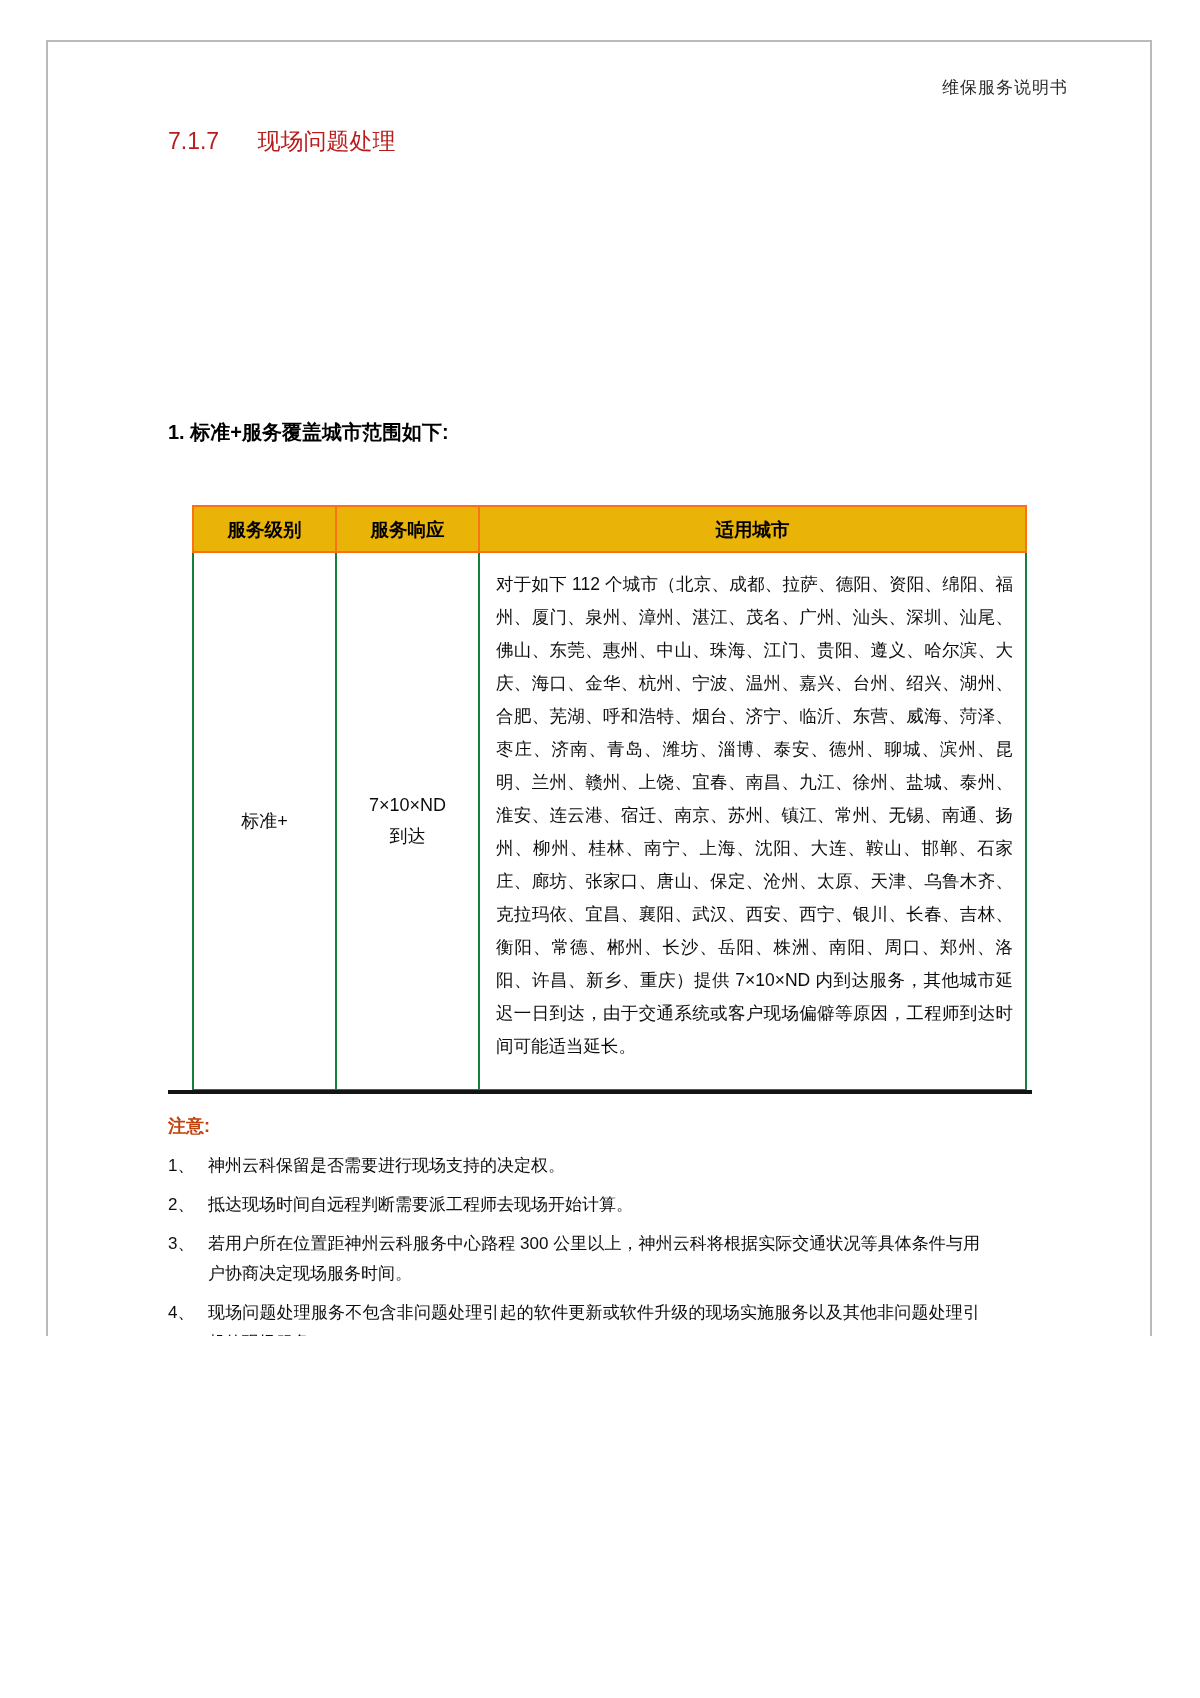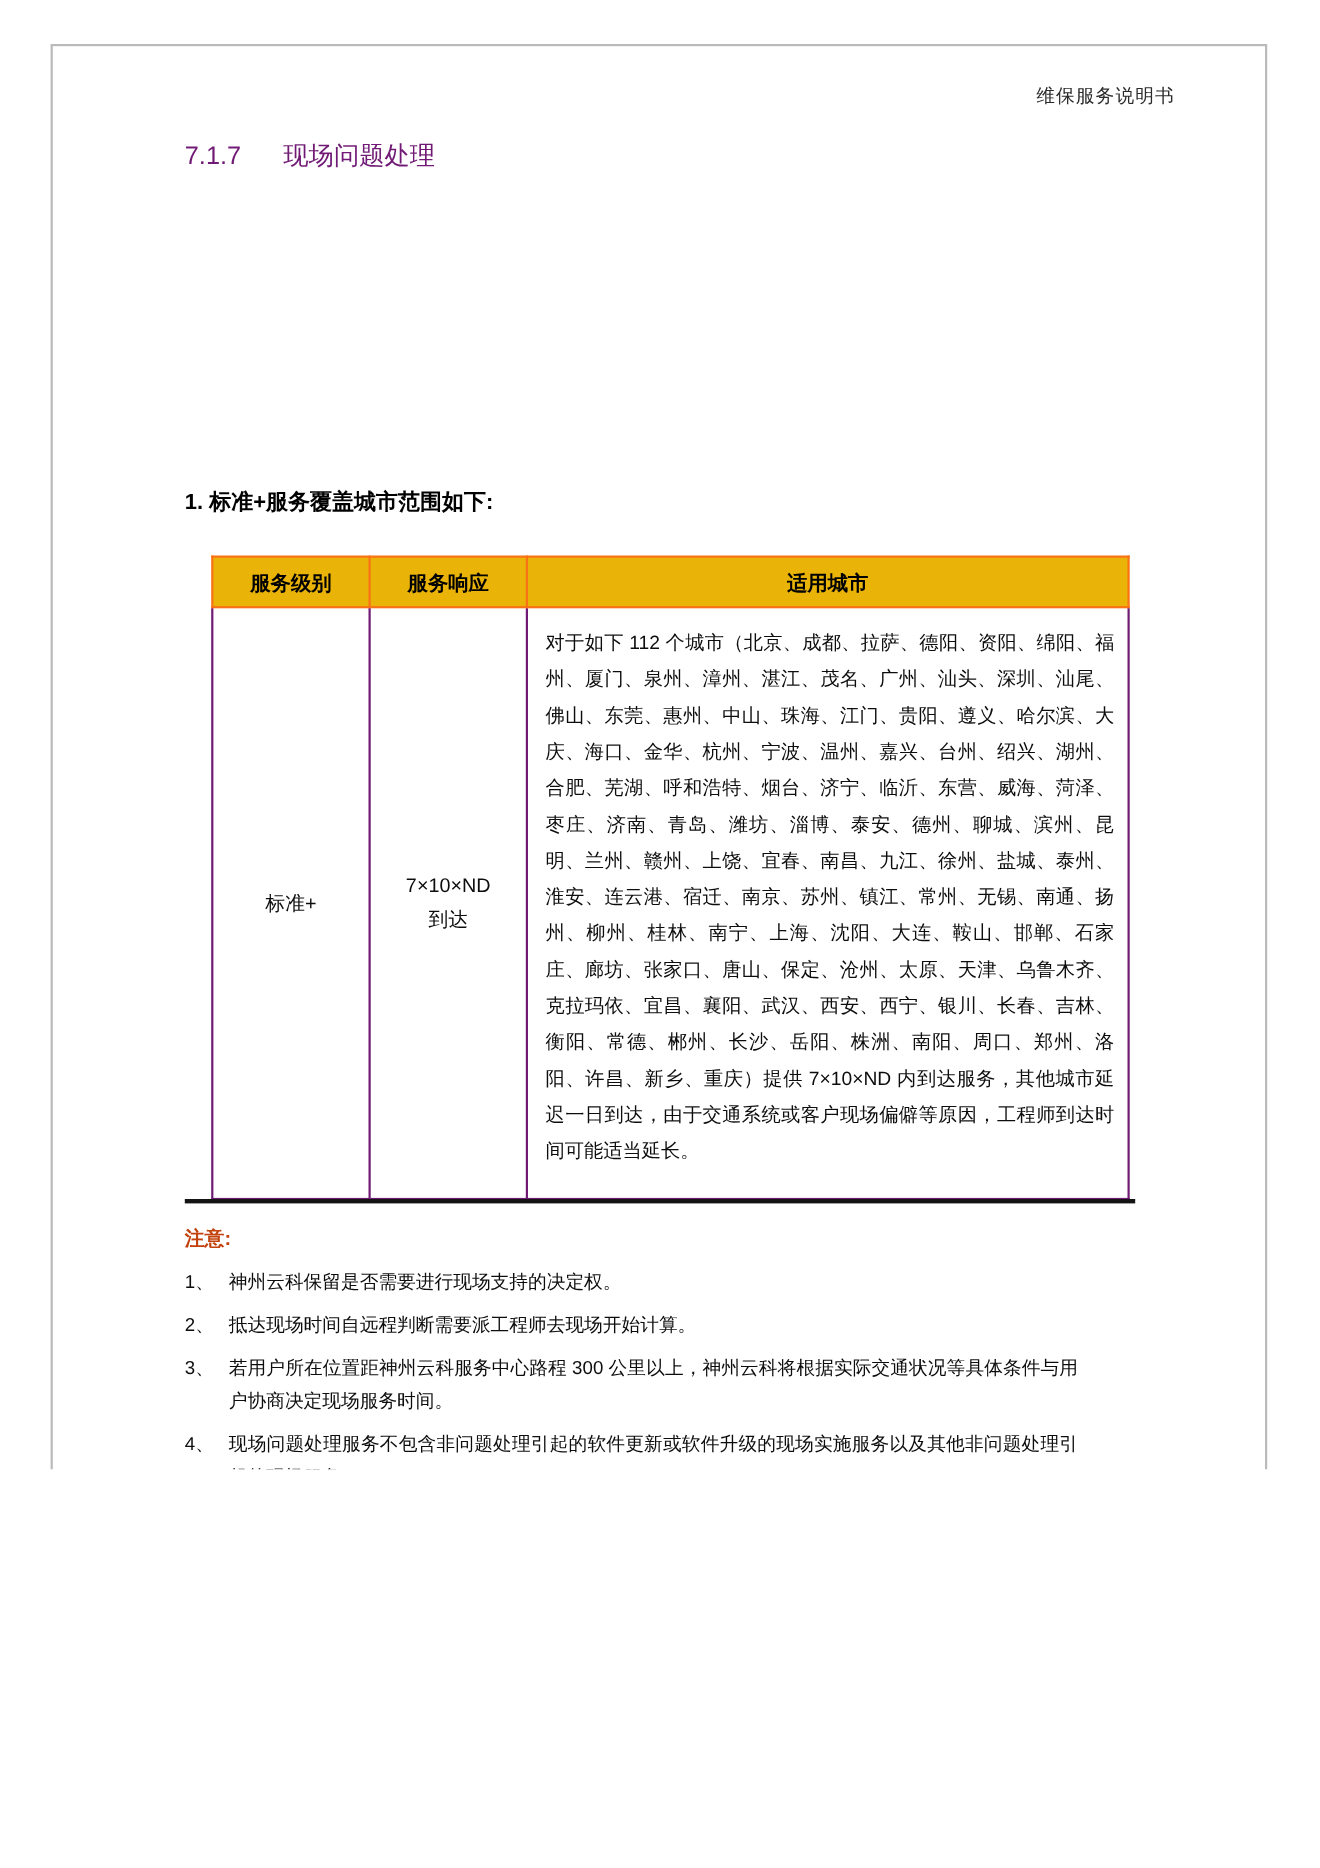--- a/index.html
+++ b/index.html
@@ -10,44 +10,44 @@
   .frame {
     position:absolute; left:46px; top:40px; width:1106px; height:1612px;
     border:2px solid #bababa; box-sizing:border-box;
   }
   .doc-header {
     position:absolute; top:76px; right:132px;
     font-family:"Liberation Serif", serif; font-size:17px; color:#2b2b2b;
     letter-spacing:1px;
   }
   .section-heading {
-    position:absolute; left:168px; top:126px; font-size:23px; color:#701a75;
+    position:absolute; left:168px; top:126px; font-size:23px; color:#b91c1c;
   }
   .section-heading .num { margin-right:32px; }
   .para {
     position:absolute; left:168px; width:767px; margin:0;
     font-size:19px; line-height:57px; text-align:justify; text-indent:2em; color:#0d0d0d;
   }
   .p1 { top:190px; }
   .p2 { top:360px; }
   .list-heading {
     position:absolute; left:168px; font-size:20px; font-weight:bold; color:#000;
   }
-  .h1pos { top:443px; }
+  .h1pos { top:419px; }
   .h2pos { top:1378px; }
   .svc-table {
     position:absolute; left:192px; top:505px; width:833px;
     border-collapse:collapse; table-layout:fixed;
   }
   .svc-table th {
     border:2px solid #f97316; background:#eab308; height:44px;
     font-size:18.5px; font-weight:bold; text-align:center; vertical-align:middle;
     color:#000; padding:0;
   }
-  .svc-table td { border:2px solid #701a75; color:#0d0d0d; }
+  .svc-table td { border:2px solid #15803d; color:#0d0d0d; }
   .svc-table .c1 { text-align:center; vertical-align:middle; font-size:18px; }
   .svc-table .c2 { text-align:center; vertical-align:middle; font-size:18px; }
   .svc-table .c2 div { line-height:1.75; }
   .svc-table .c3 {
     padding:15px 12px 26px 16px; font-size:17.5px; line-height:33px;
     text-align:justify; vertical-align:top;
   }
   .thick-rule {
     position:absolute; left:168px; top:1090px; width:864px; height:4px; background:#141414;
   }

